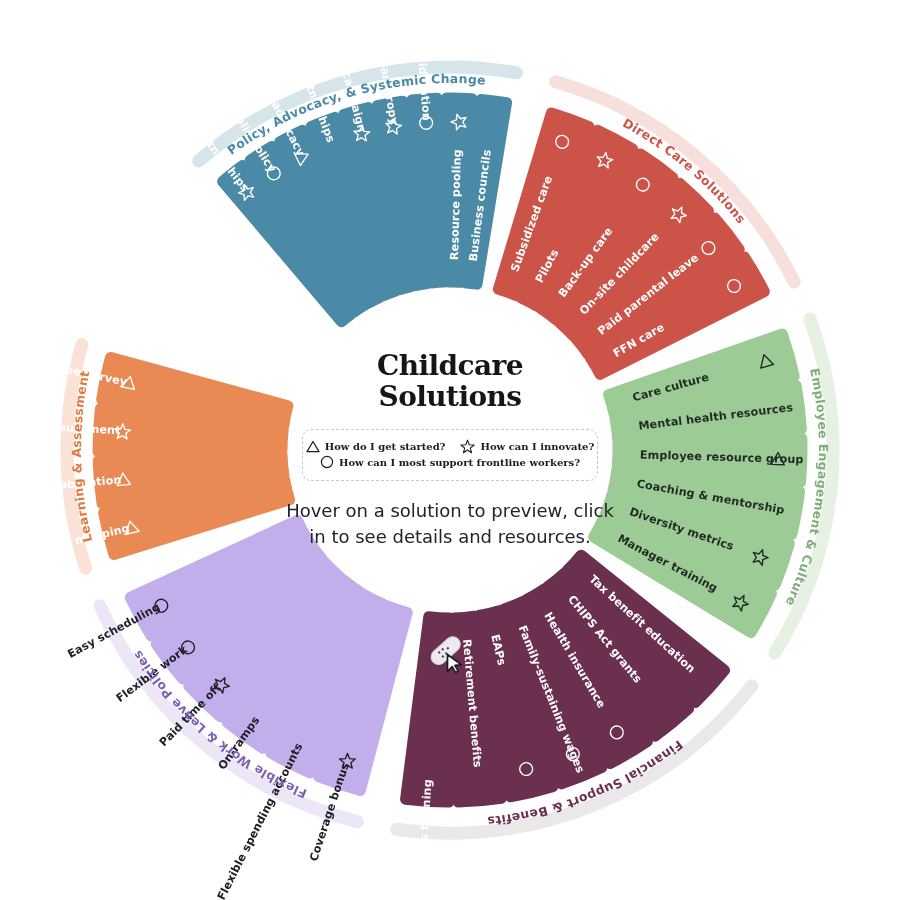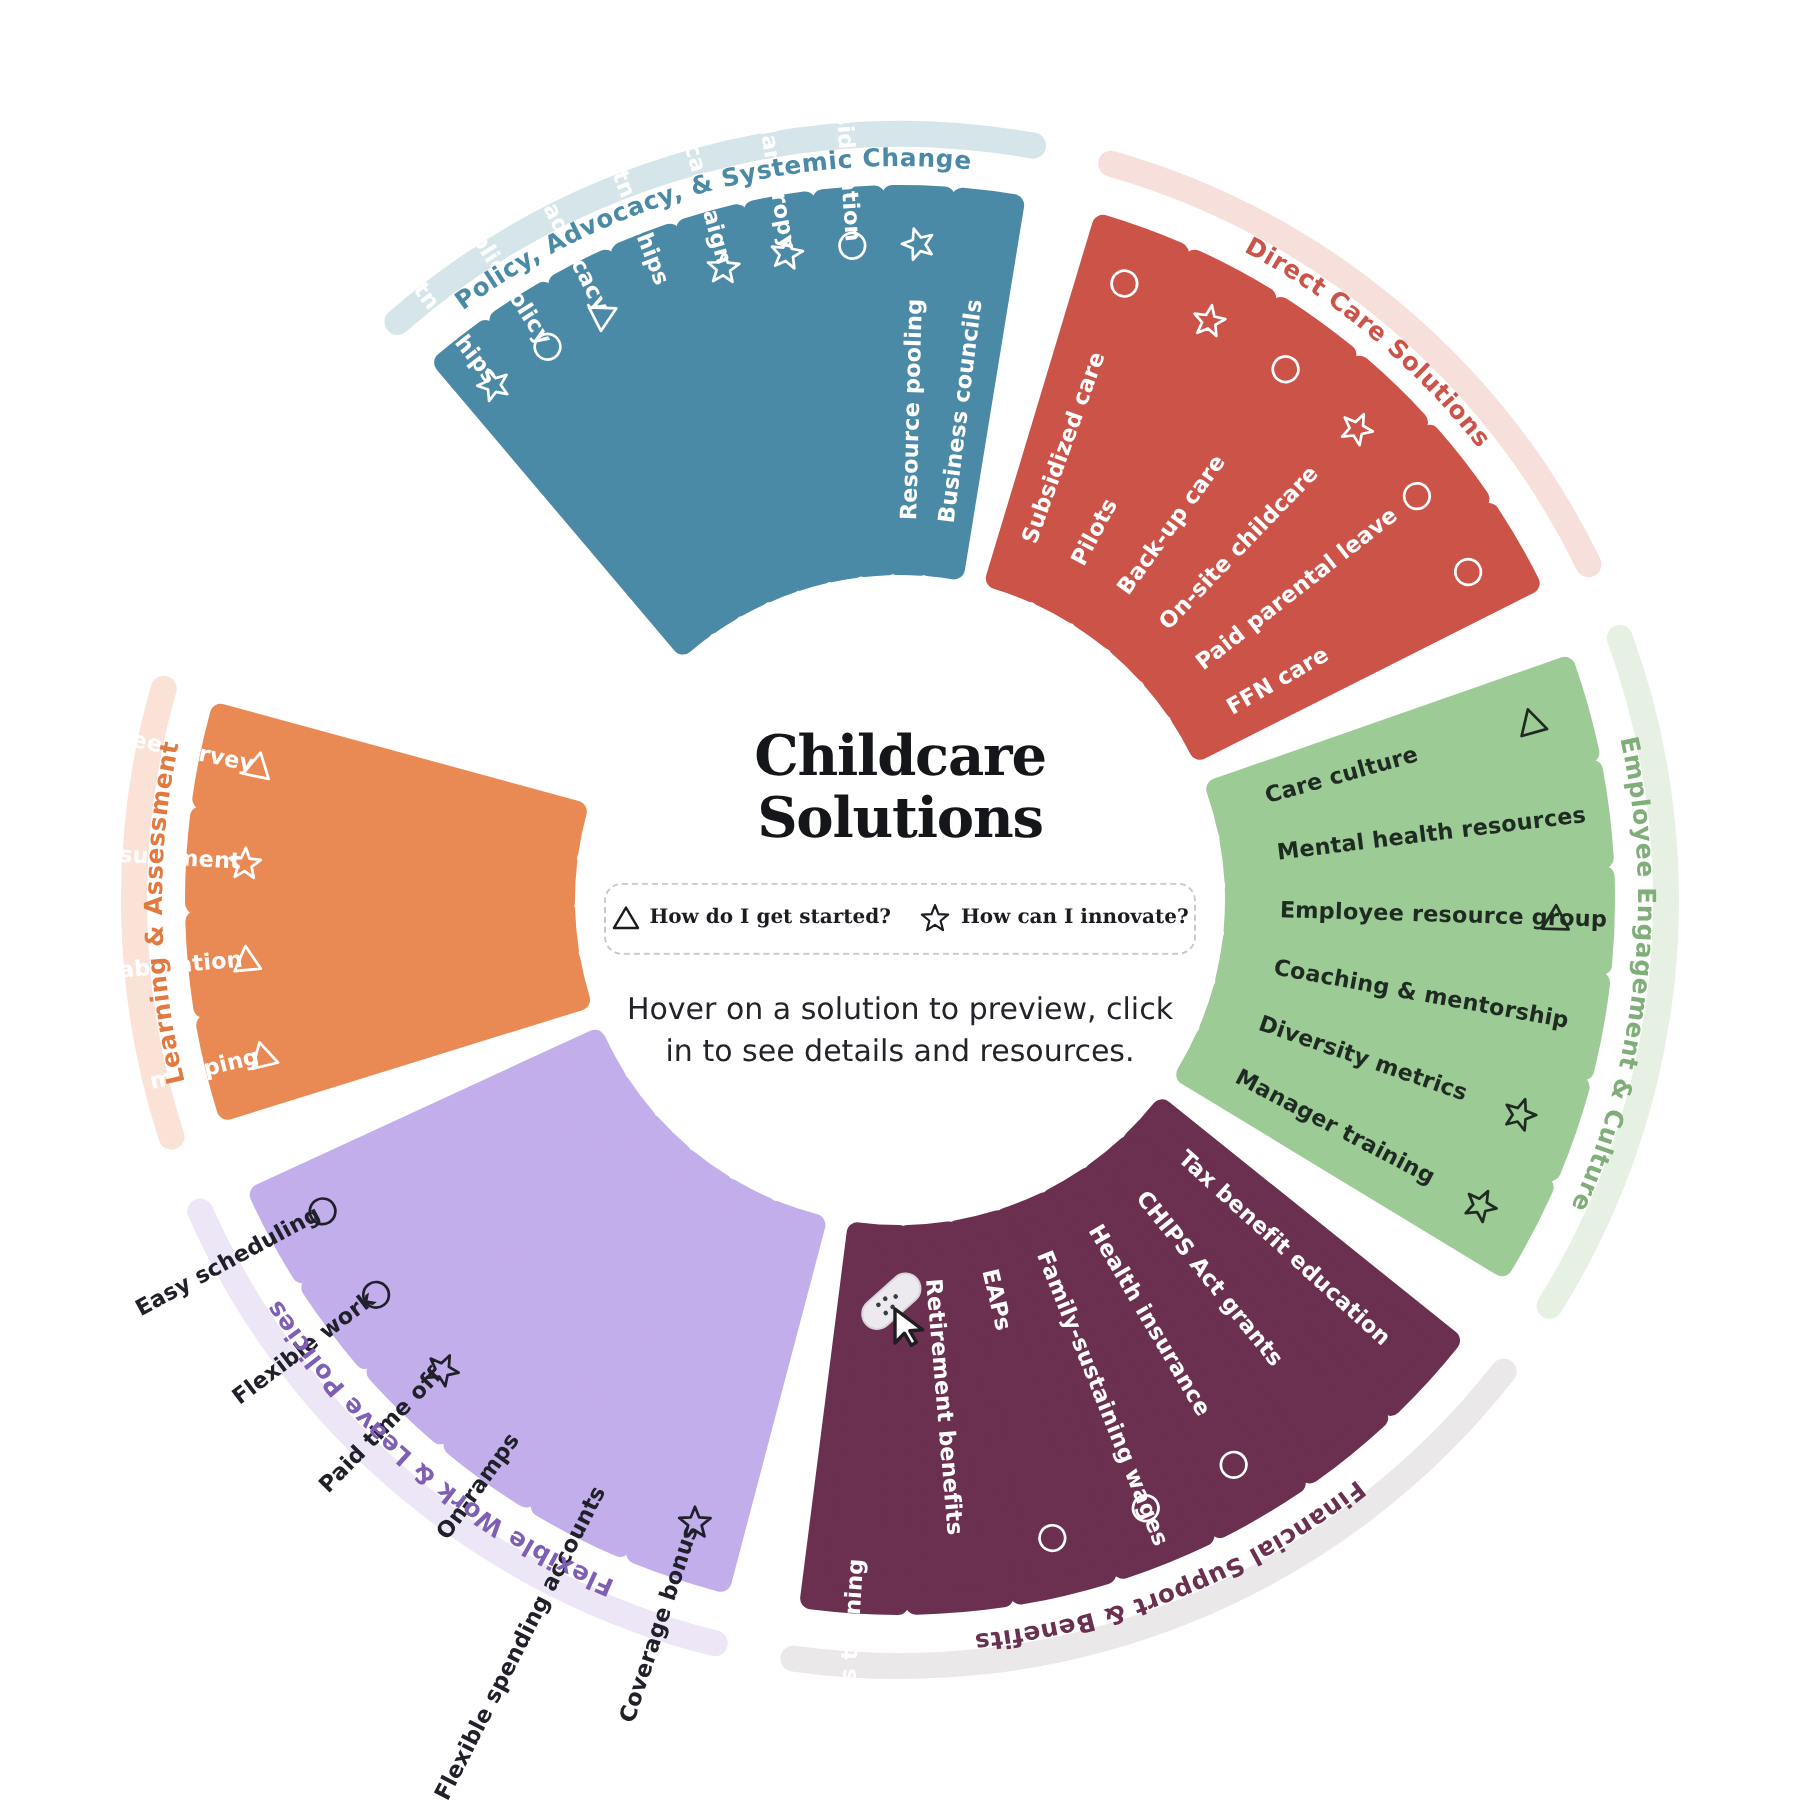--- a/index.html
+++ b/index.html
@@ -80,21 +80,21 @@
   .legend-item {
     display: inline-flex;
     align-items: center;
     gap: 5px;
   }
   .legend-item + .legend-item { margin-left: 8px; align-items: flex-end; }
   .glyph { display: inline-block; line-height: 0; }
   .hint {
     margin-top: 17px;
     font-family: "DejaVu Sans", sans-serif;
-    font-size: 15px;
+    font-size: 18px;
     color: #23242a;
     line-height: 1.45;
     white-space: pre-line;
   }
   .cursor-badge {
     position: absolute;
     left: 50%;
     top: 634px;
     transform: translateX(-50%);
     width: 46px;
@@ -385,20 +385,30 @@
         </span>
         <span class="legend-item">
           <span class="glyph">
             <svg width="15" height="15" viewBox="0 0 16 16">
                 <path d="M8 1.2 L9.85 6.05 L15 6.35 L11 9.6 L12.3 14.6 L8 11.75 L3.7 14.6 L5 9.6 L1 6.35 L6.15 6.05 Z" fill="none" stroke="#1b1c20" stroke-width="1.15" stroke-linejoin="round"></path>
               </svg>
           </span>
           <span>How can I innovate?</span>
         </span>
       </div>
+      <div class="legend-row">
+        <span class="legend-item">
+          <span class="glyph">
+            <svg width="14" height="14" viewBox="0 0 14 14">
+                <circle cx="7" cy="7" r="5.6" fill="none" stroke="#1b1c20" stroke-width="1.2"></circle>
+              </svg>
+          </span>
+          <span>How can I most support frontline workers?</span>
+        </span>
+      </div>
     </div>
 
     <div class="hint">Hover on a solution to preview, click
 in to see details and resources.</div>
   </div>
 
   <div class="cursor-badge">
     <svg width="46" height="44" viewBox="0 0 46 44">
       <g transform="rotate(-42 19 17)">
         <rect x="2" y="9" width="34" height="15" rx="7.5" fill="#eceaee" stroke="#d8d5dc" stroke-width="1"></rect>

